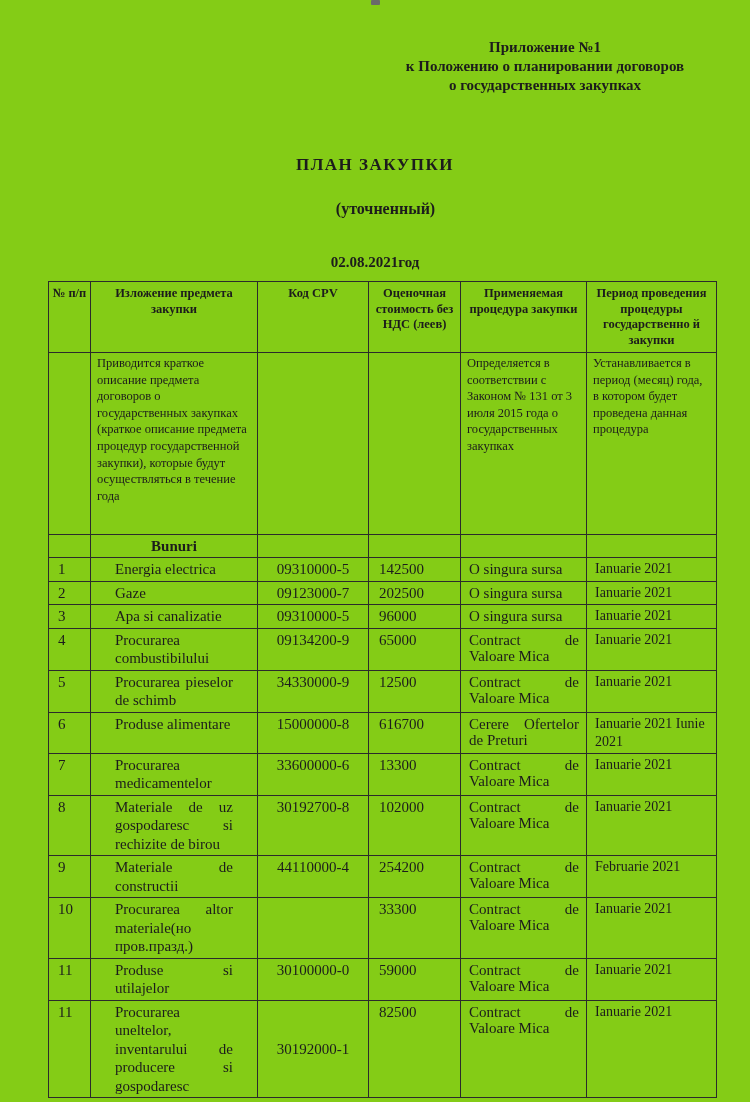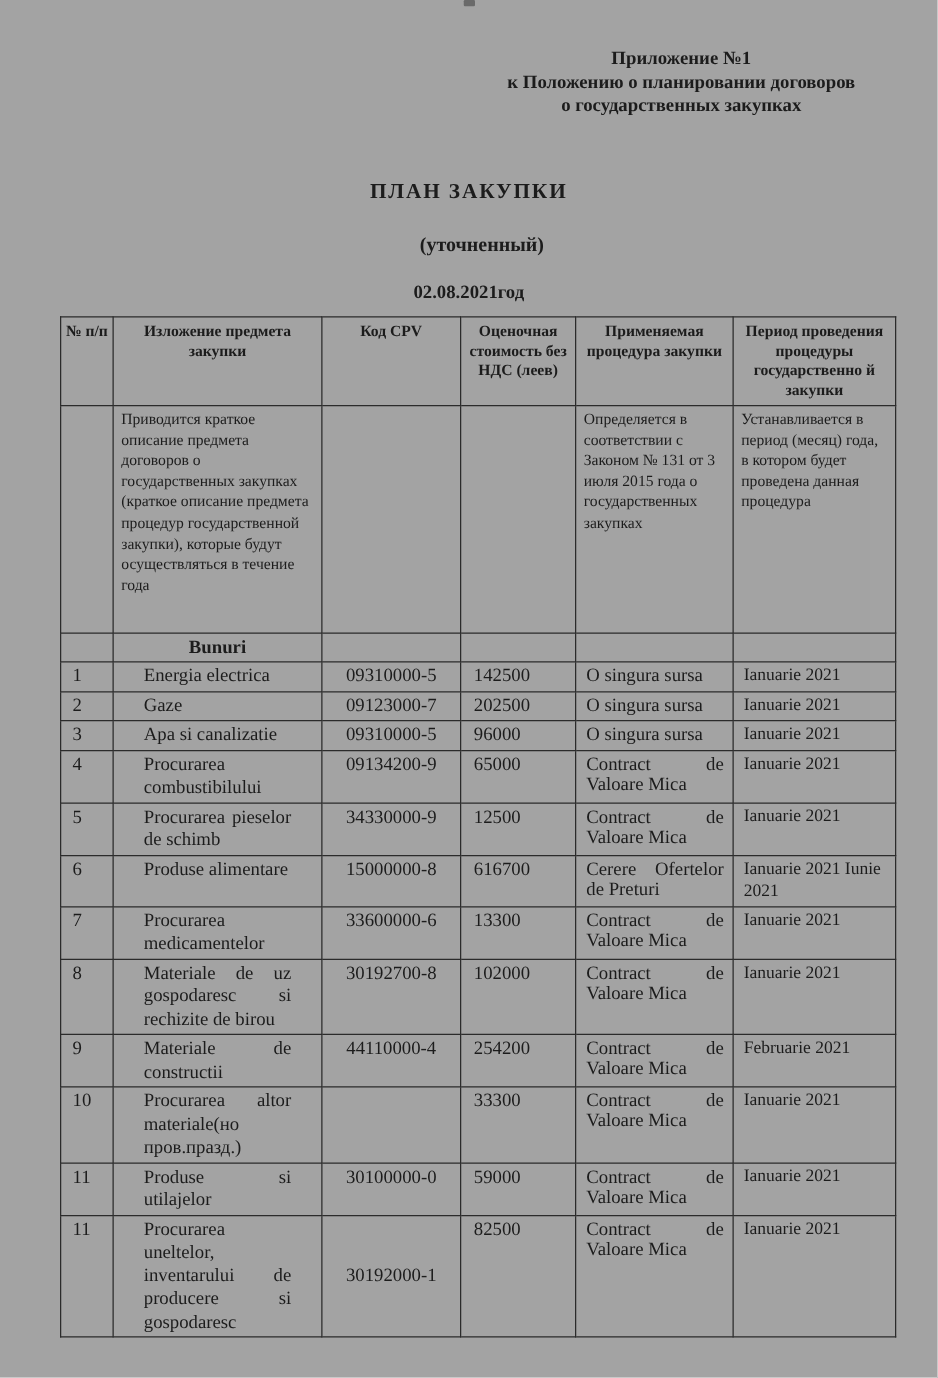--- a/index.html
+++ b/index.html
@@ -1,47 +1,47 @@
 <!DOCTYPE html>
 <html><head>
 <meta charset="utf-8">
 <style>
   html,body{margin:0;padding:0;background:#e8e8e8;}
   .page{
     position:relative;
     width:750px;height:1102px;
     margin:0 auto;
-    background:#a3a3a3;
+    background:#84cc16;
     overflow:hidden;
     font-family:"Liberation Serif","DejaVu Serif",serif;
     color:#1c1c1c;
     box-sizing:border-box;
     padding-top:38px;
   }
   .top-speck{
     position:absolute;left:371px;top:0;width:9px;height:5px;
     background:#6a6a6a;border-radius:1px;
   }
   .appendix{
     width:310px;
     margin:0 50px 0 auto;
     text-align:center;
     font-weight:bold;
     font-size:15px;
     line-height:19px;
   }
   .doc-title{
     text-align:center;font-weight:bold;font-size:17px;letter-spacing:1.5px;
-    margin-top:48px;line-height:20px;
+    margin-top:60px;line-height:20px;
   }
   .doc-subtitle{
     text-align:center;font-weight:bold;font-size:16px;margin-top:24px;line-height:19px;margin-left:21px;
   }
   .doc-date{
-    text-align:center;font-weight:bold;font-size:15px;margin-top:19px;line-height:19px;
+    text-align:center;font-weight:bold;font-size:15px;margin-top:35px;line-height:19px;
   }
   table.plan{
     border-collapse:collapse;
     margin:9px 0 0 48px;
     width:668px;
     table-layout:fixed;
   }
   table.plan td, table.plan th{
     border:1px solid #2b2b2b;
     vertical-align:top;

